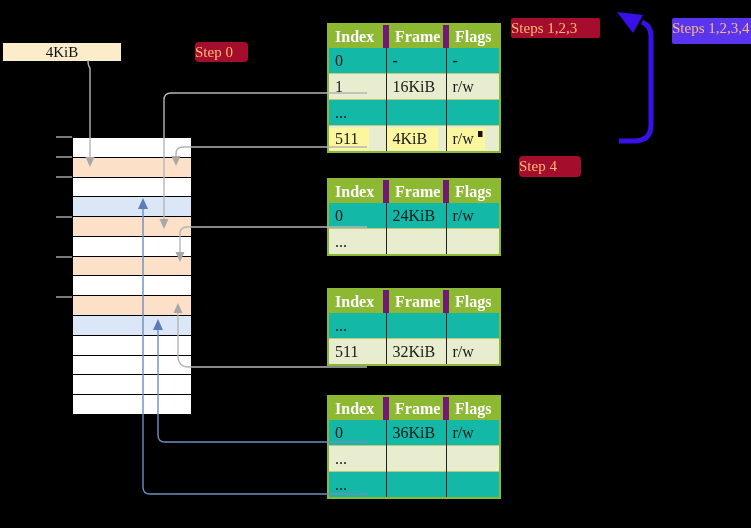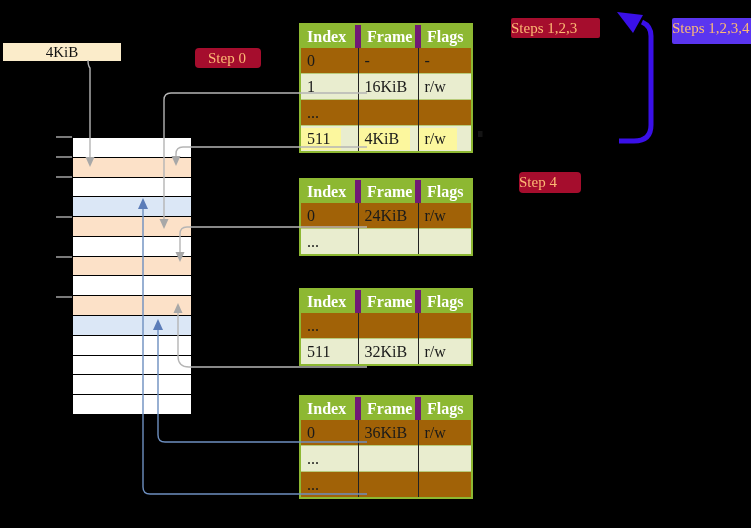--- a/index.html
+++ b/index.html
@@ -18,28 +18,28 @@
 
   
   #frame-label{position:absolute;left:2px;top:42px;width:118px;height:18px;
                background:#fbecca;border:1px solid #000;color:#111;
                font-size:15px;text-align:center;line-height:18px;z-index:2;}
 
   
   .badge{position:absolute;color:#fdba74;font-size:15px;text-align:left;z-index:2;}
   .crimson{background:#a50d2d;border-radius:4px;}
   .violet{background:#5a35f0;border-radius:2px;}
-  #badge-step0{left:195px;top:48px;width:53px;height:20px;line-height:20px;padding-left:13px;}
+  #badge-step0{left:195px;top:42px;width:53px;height:20px;line-height:20px;}
   #badge-steps123{left:511px;top:18px;width:89px;height:20px;line-height:20px;border-radius:2px;}
   #badge-steps1234{left:672px;top:18px;width:102px;height:26px;line-height:21px;}
-  #badge-step4{left:519px;top:172px;width:62px;height:21px;line-height:21px;}
-
-  
-  .ptable{position:absolute;left:299px;width:170px;border:2px solid #8db832;
-          background:#a16207;z-index:1;}
+  #badge-step4{left:519px;top:156px;width:62px;height:21px;line-height:21px;}
+
+  
+  .ptable{position:absolute;left:327px;width:170px;border:2px solid #8db832;
+          background:#14b8a6;z-index:1;}
   .ptable table{border-collapse:collapse;width:100%;table-layout:fixed;
                 font-size:16px;color:#1a1a1a;}
   .ptable th{background:#8db832;color:#fff;font-weight:bold;text-align:left;
              height:23px;padding:0 0 0 6px;font-size:16px;}
   .ptable th + th{border-left:6px solid #701a75;}
   .ptable td{height:25px;padding:0 0 0 6px;overflow:hidden;white-space:nowrap;}
   .ptable td + td{border-left:1px solid #222;}
   .ptable tbody tr + tr td{border-top:1.5px solid #b9cb7a;}
   .ptable tbody tr:nth-child(even) td{background:#e9edcf;}
   .ptable td.hl-cell{padding:0;}

